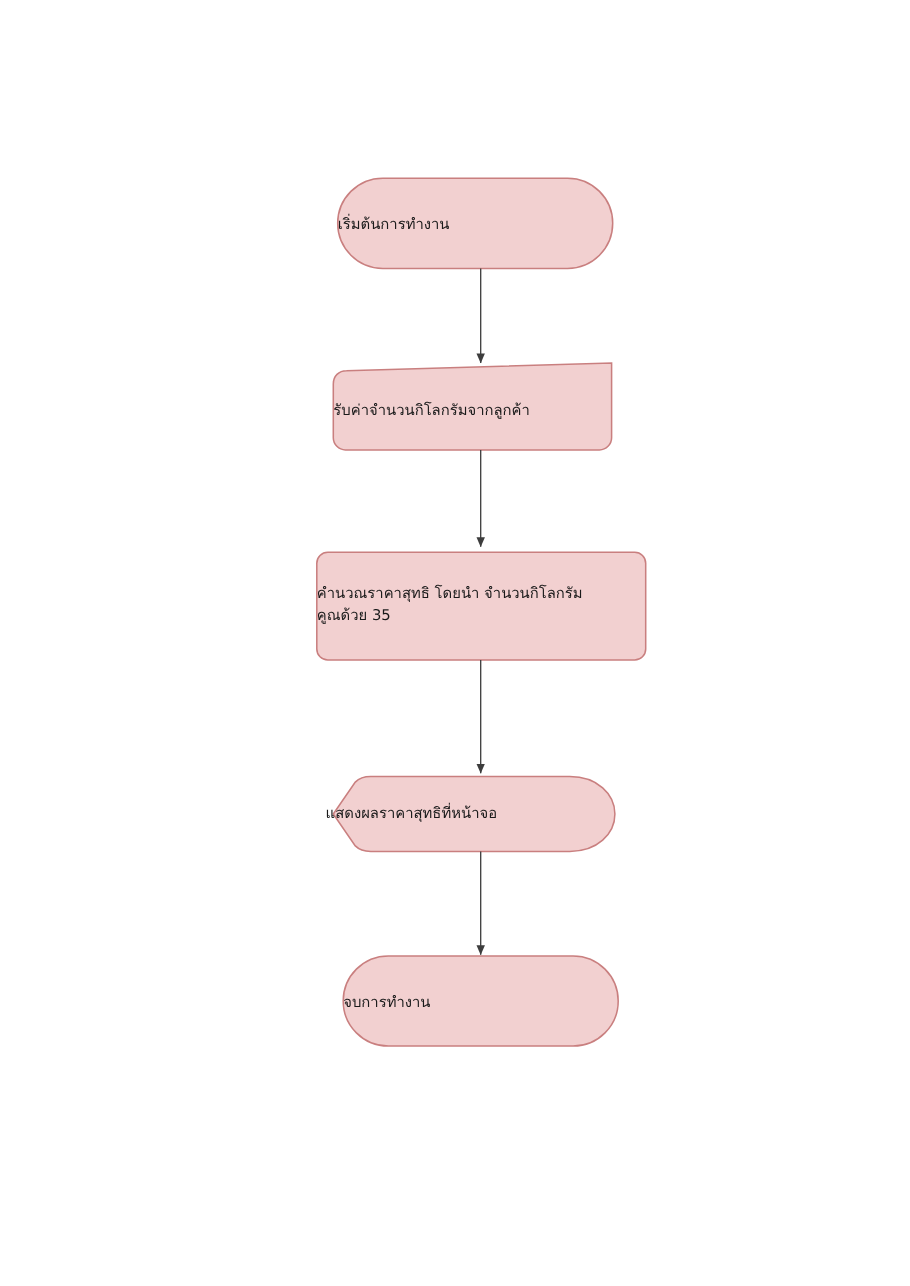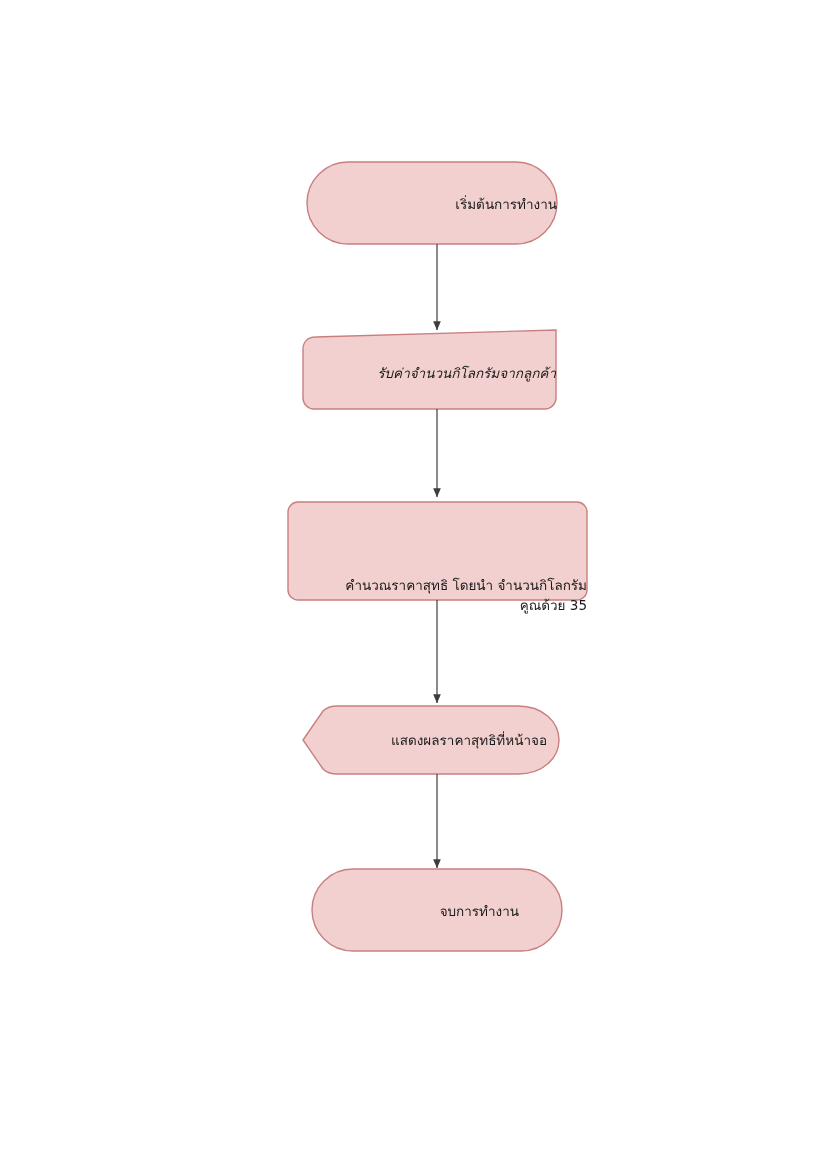--- a/index.html
+++ b/index.html
@@ -16,21 +16,21 @@
   }
   #flowchart-canvas {
     position: absolute;
     left: 0;
     top: 0;
     width: 827px;
     height: 1169px;
   }
   .node-label {
     position: absolute;
-    text-align: right;
+    text-align: left;
     color: #1a1a1a;
     font-size: 13.5px;
     line-height: 1.5;
     pointer-events: none;
     white-space: pre-line;
   }
 </style>
 </head>
 <body>
 
@@ -56,20 +56,20 @@
 
   <path d="M303,740 L323,711 C327,707 331,706 337,706 L518,706 C543,706 559,722 559,740 C559,758 543,774 518,774 L337,774 C331,774 327,773 323,769 Z" fill="#f2d0d0" stroke="#c97f7f" stroke-width="1.4"></path>
 
   <line x1="437" y1="774" x2="437" y2="868" stroke="#3d3d3d" stroke-width="1.2" marker-end="url(#arrowhead)"></line>
 
   <rect x="312" y="869" width="250" height="82" rx="41" ry="41" fill="#f2d0d0" stroke="#c97f7f" stroke-width="1.4"></rect>
 </svg>
 
 <div class="node-label" style="left:307px; top:194px; width:250px;">เริ่มต้นการทำงาน</div>
 
-<div class="node-label" style="left:303px; top:363px; width:253px;font-style:italic;">รับค่าจำนวนกิโลกรัมจากลูกค้า</div>
+<div class="node-label" style="left:303px; top:363px; width:253px;">รับค่าจำนวนกิโลกรัมจากลูกค้า</div>
 
-<div class="node-label" style="left:288px; top:530px; width:299px;margin-top:45px;">คำนวณราคาสุทธิ โดยนำ จำนวนกิโลกรัม
+<div class="node-label" style="left:288px; top:530px; width:299px;">คำนวณราคาสุทธิ โดยนำ จำนวนกิโลกรัม
 คูณด้วย 35</div>
 
 <div class="node-label" style="left:296px; top:730px; width:251px;">แสดงผลราคาสุทธิที่หน้าจอ</div>
 
 <div class="node-label" style="left:312px; top:901px; width:207px;">จบการทำงาน</div>
 
 </body></html>

